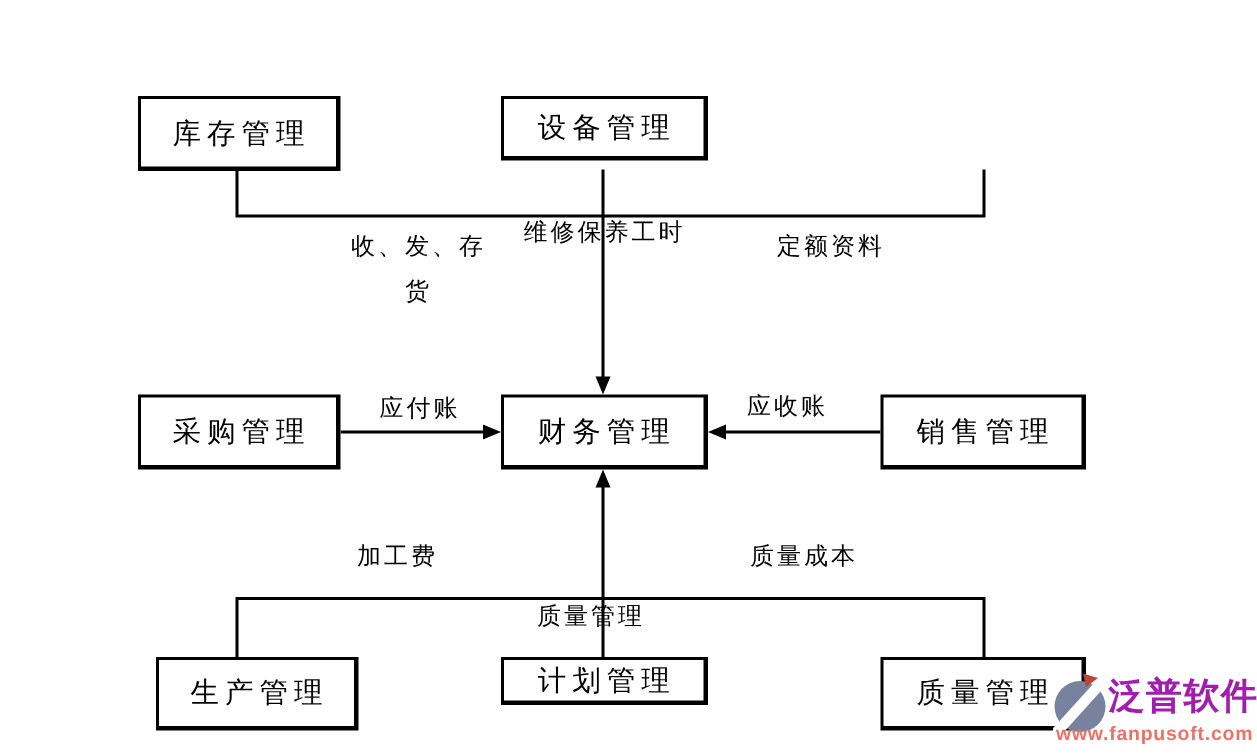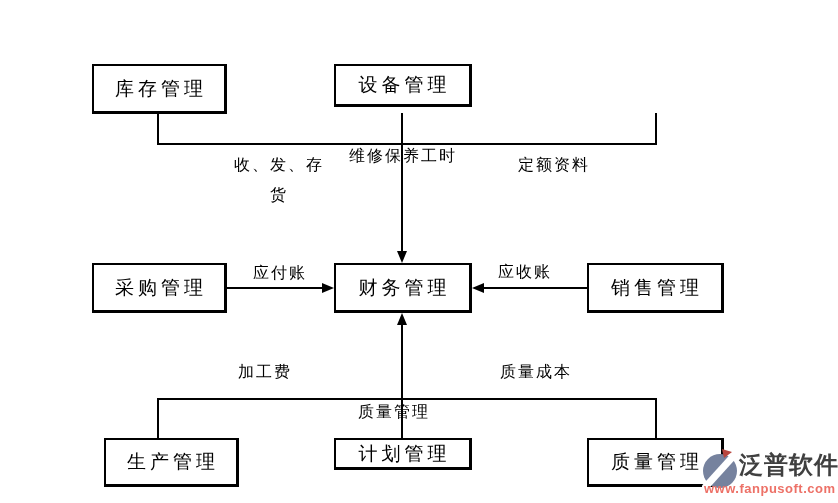--- a/index.html
+++ b/index.html
@@ -131,17 +131,17 @@
   <span class="edge-label l-production">加工费</span>
   <span class="edge-label l-quality">质量成本</span>
   <span class="edge-label l-planning">质量管理</span>
 
   <div class="watermark">
     <svg class="wm-icon" viewBox="0 0 38 42" xmlns="http://www.w3.org/2000/svg">
       <circle cx="18" cy="22" r="17" fill="#76829e"></circle>
       <line x1="-2" y1="44" x2="36" y2="2" stroke="#ffffff" stroke-width="7"></line>
       <polygon points="20,0 30,3 22,9" fill="#b8463f"></polygon>
     </svg>
-    <span class="wm-brand" style="color:#404040">泛普软件</span>
+    <span class="wm-brand" style="color:#a21caf">泛普软件</span>
     <span class="wm-url" style="color:#ed7167">www.fanpusoft.com</span>
   </div>
 
 </div>
 
 </body></html>

